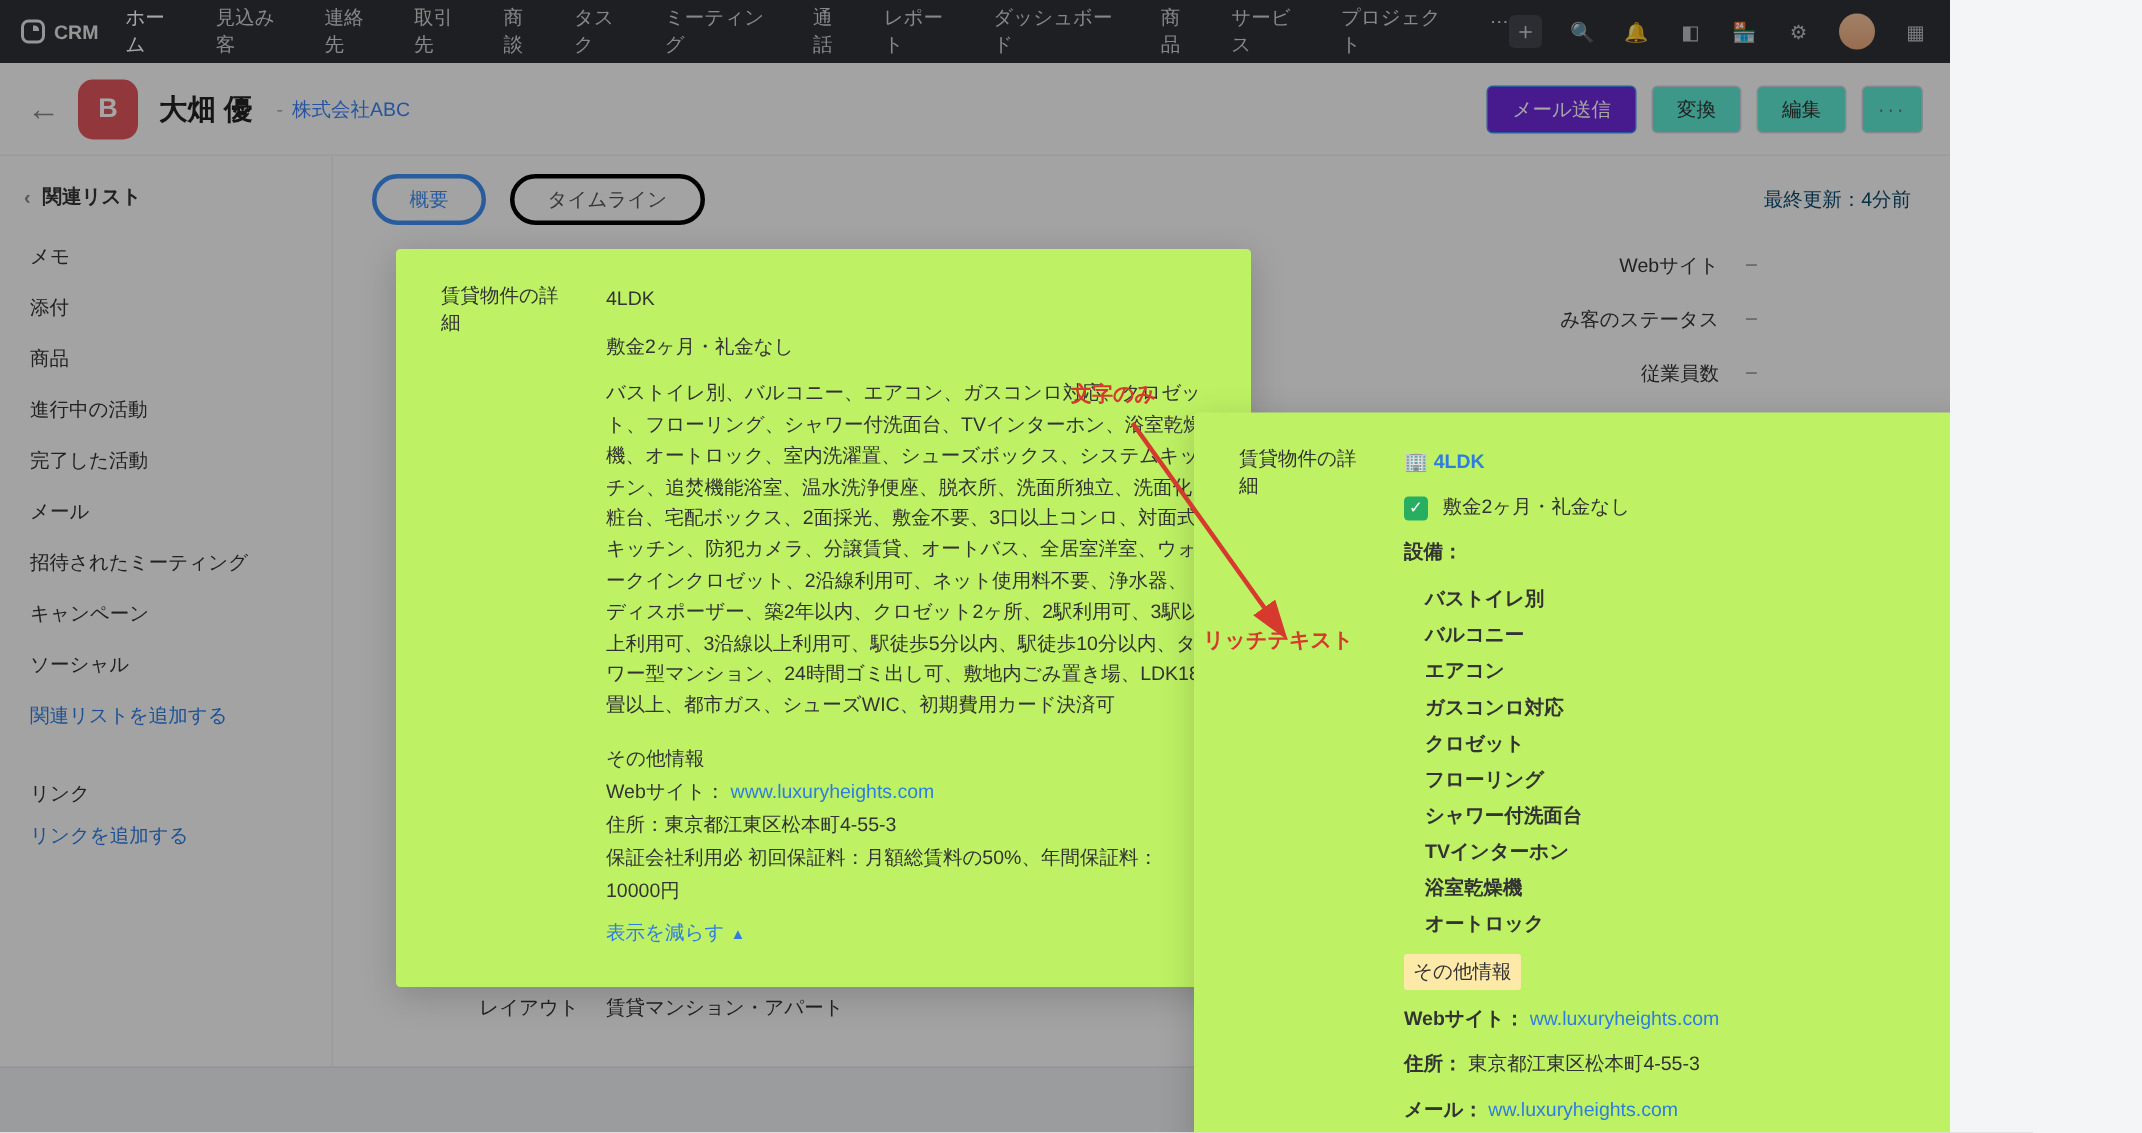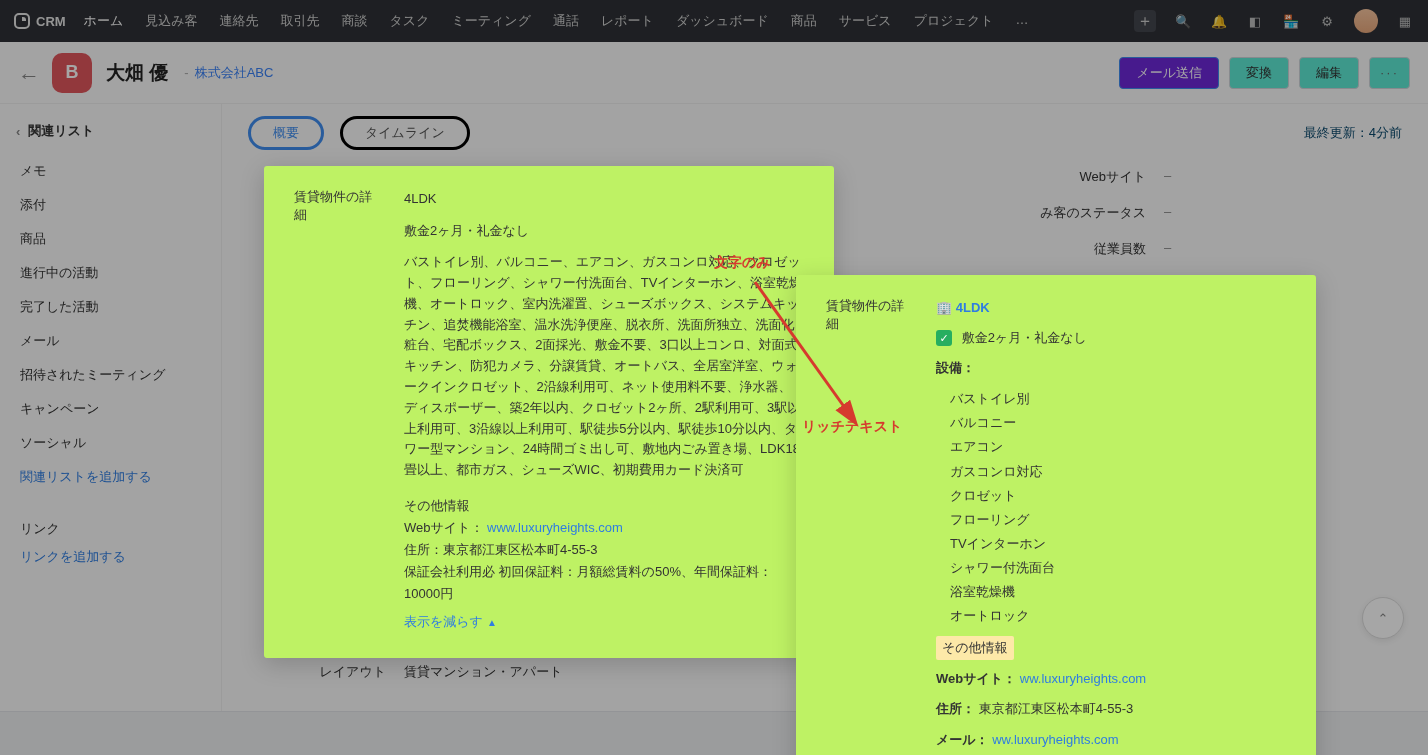--- a/index.html
+++ b/index.html
@@ -1,17 +1,17 @@
 <!DOCTYPE html>
 <html><head>
 <meta charset="utf-8">
 <style>
 * { box-sizing: border-box; margin: 0; padding: 0; }
 html, body { height: 100%; width: 100%; font-family: "Hiragino Kaku Gothic ProN", "Meiryo", sans-serif; font-size: 13px; color: #333; background: #f4f5f7; }
-.app { width: 1428px; height: 755px; position: relative; background: #fafafa; overflow: hidden; }
+.app { width: 1300px; height: 755px; position: relative; background: #fafafa; overflow: hidden; }
 
 
 .topbar { height: 42px; background: #2f3136; color: #c9c9c9; display: flex; align-items: center; padding: 0 14px; font-size: 13px; }
 .brand { display: flex; align-items: center; gap: 6px; font-weight: 600; color: #e5e5e5; margin-right: 18px; }
 .brand .logo { width: 16px; height: 16px; border: 2px solid #e5e5e5; border-radius: 5px; position: relative; }
 .brand .logo::after { content:""; position:absolute; inset:2px; border-radius:3px; background: conic-gradient(#e5e5e5 0 25%, transparent 0 100%); }
 .nav-items { display: flex; gap: 22px; flex: 1; }
 .nav-items span { cursor: pointer; color:#cfcfcf; }
 .nav-items span:first-child { color: #fff; }
 .nav-right { display: flex; align-items: center; gap: 18px; color:#bdbdbd; }
@@ -59,21 +59,21 @@
 .card { position:absolute; background:#bef264; border-radius:3px; box-shadow: 0 6px 24px rgba(0,0,0,0.18); padding:22px 30px 24px; z-index:20; }
 .cardA { left:264px; top:166px; width:570px; }
 .cardB { left:796px; top:275px; width:520px; }
 .card .detail-flex { display:flex; gap:24px; }
 .card .dlabel { width:86px; font-size:13px; color:#333; }
 .card .dbody { flex:1; font-size:13px; line-height:1.7; color:#333; }
 .card .section-title { font-size:13px; color:#333; margin-top:12px; }
 .blue-link { color:#2f7de1; cursor:pointer; }
 .green-check { display:inline-flex; width:16px;height:16px;background:#27ae60;border-radius:3px;align-items:center;justify-content:center;color:#fff;font-size:11px;margin-right:6px;}
 .highlight { background:#fde9a8; padding:1px 6px; border-radius:2px; display:inline-block; }
-.bullet-list { margin-top:2px; padding-left:14px; }
+.bullet-list { margin-top:2px; padding-left:14px;font-weight:bold; }
 .bullet-list li { list-style:none; padding:1px 0; }
 .cardB .row { margin-bottom:8px; }
 .show-less { color:#2f7de1; cursor:pointer; margin-top:6px; display:inline-block; }
 .show-less .arrow{ font-size:10px; margin-left:4px; }
 
 
 .anno { position:absolute; color:#d63a2e; font-size:14px; font-weight:600; z-index:30; pointer-events:none; }
 .annoA { left:714px; top:254px; }
 .annoB { left:802px; top:418px; }
 .arrow-svg { position:absolute; left:735px; top:272px; z-index:29; pointer-events:none; }
@@ -248,22 +248,22 @@
         <span>敷金2ヶ月・礼金なし</span>
       </div>
       <div class="row" style="font-weight:600">設備：</div>
       <ul class="bullet-list">
         <li>バストイレ別</li>
         <li>バルコニー</li>
         <li>エアコン</li>
         <li>ガスコンロ対応</li>
         <li>クロゼット</li>
         <li>フローリング</li>
+        <li>シャワー付洗面台</li>
         <li>TVインターホン</li>
-        <li>シャワー付洗面台</li>
         <li>浴室乾燥機</li>
         <li>オートロック</li>
       </ul>
       <div class="row" style="margin-top:8px">
         <span class="highlight">その他情報</span>
       </div>
       <div class="row">
         <span style="font-weight:600">Webサイト：</span>
         <span class="blue-link">ww.luxuryheights.com</span>
       </div>

